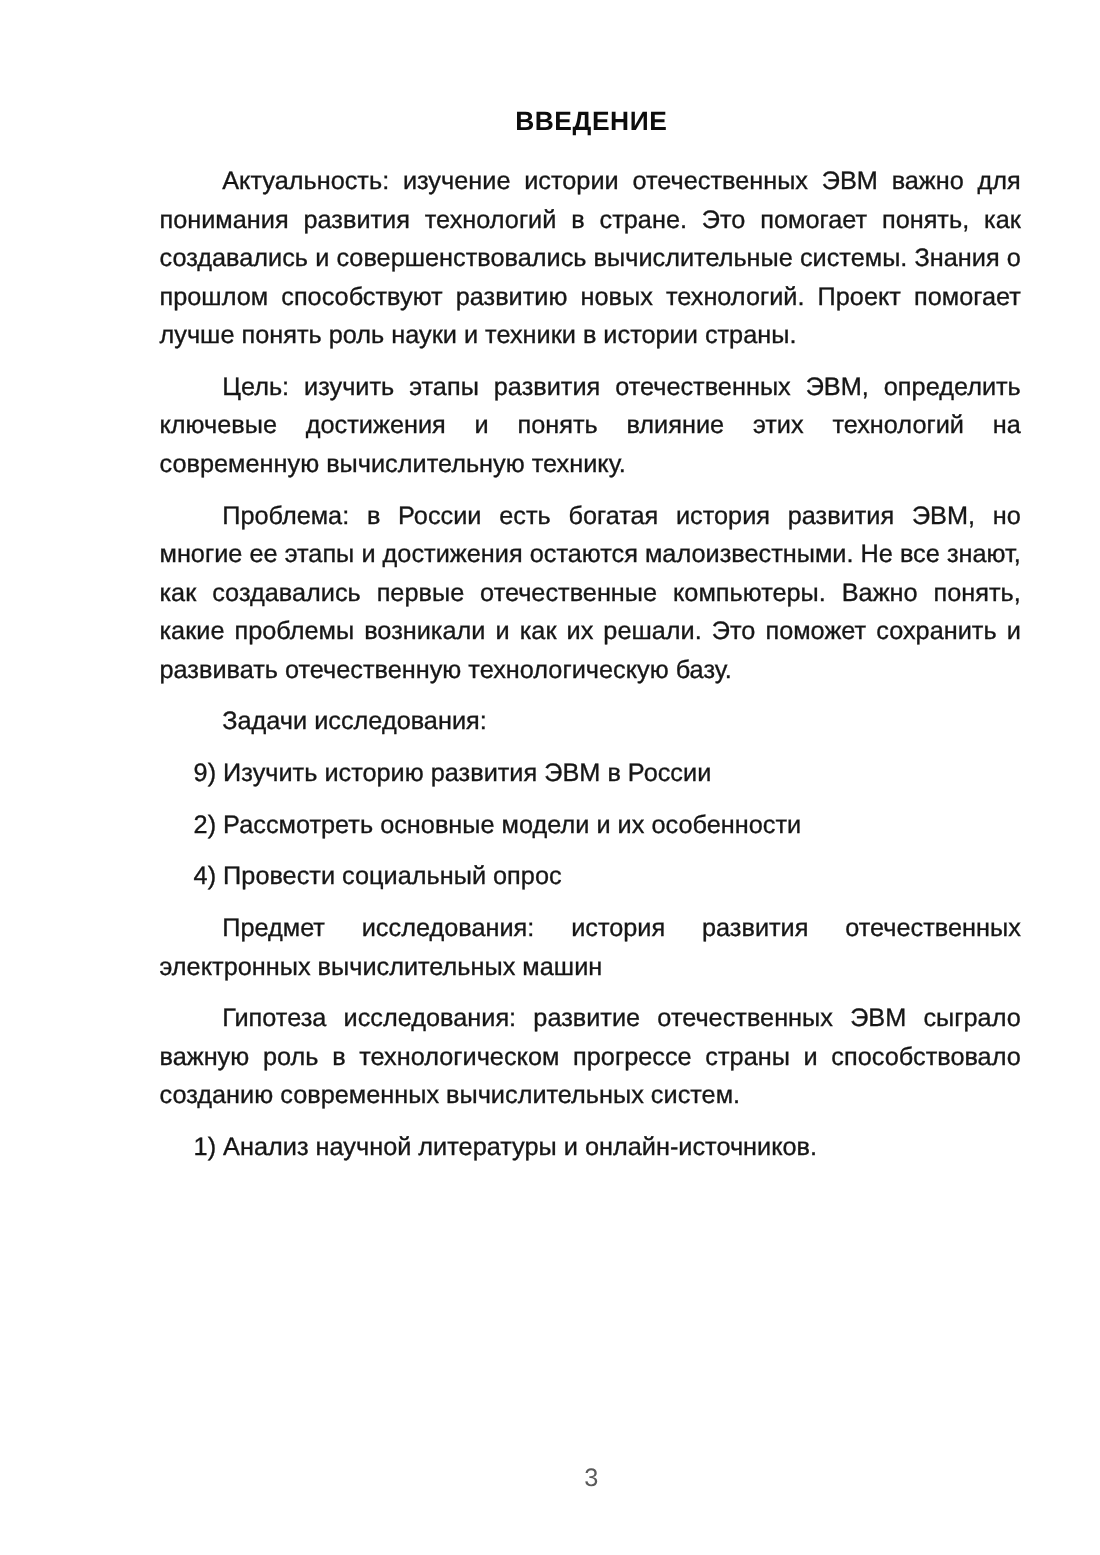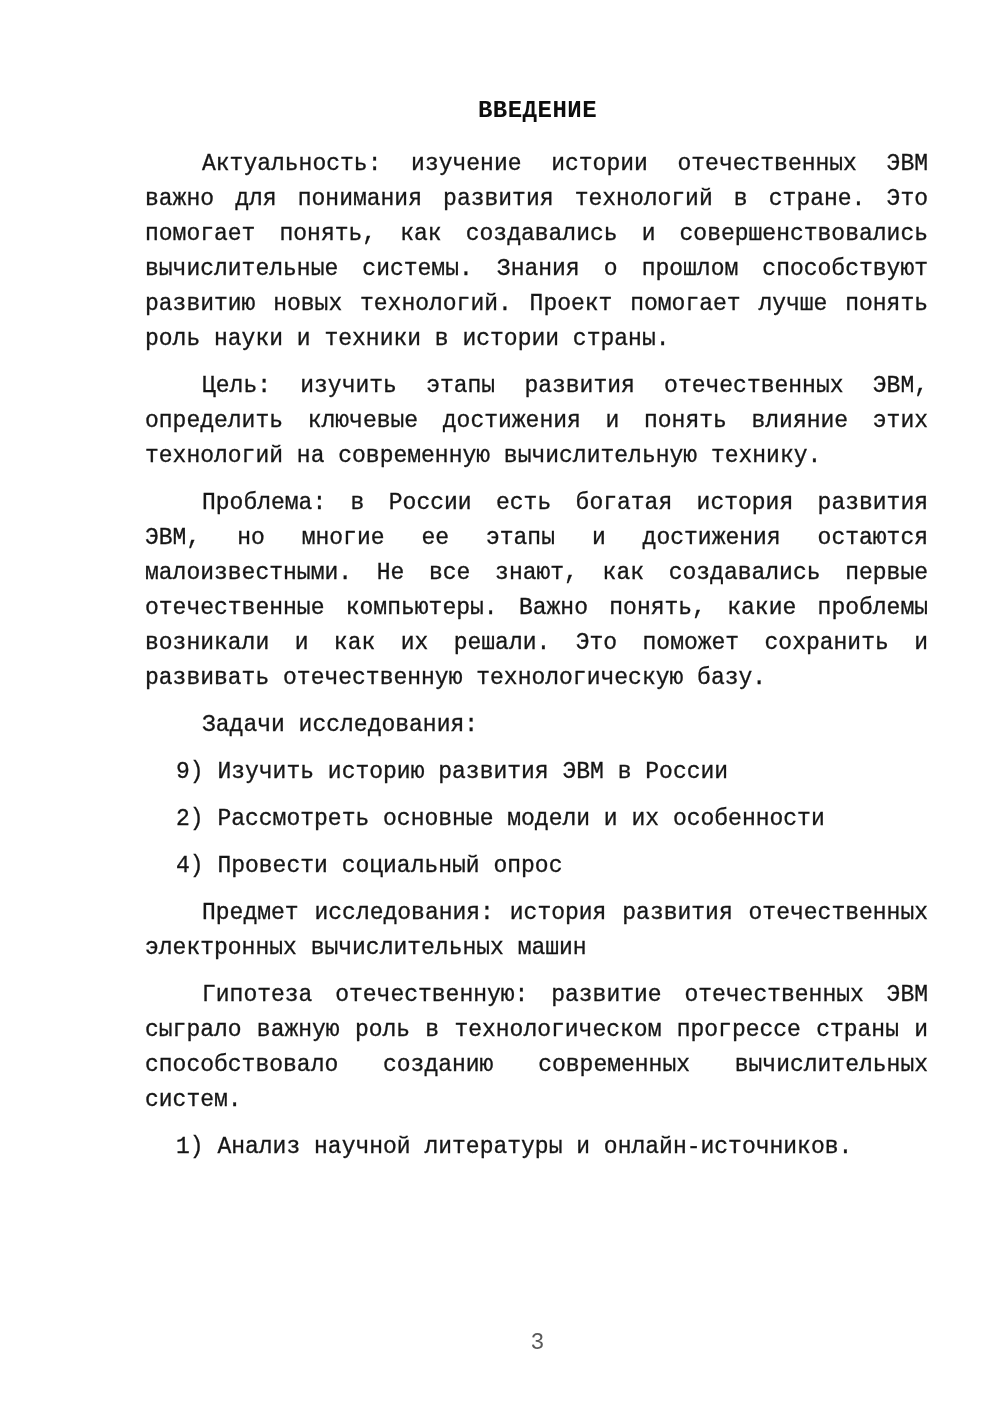--- a/index.html
+++ b/index.html
@@ -8,21 +8,21 @@
     background: #ffffff;
   }
   .page {
     position: relative;
     width: 1000px;
     height: 1414px;
     box-sizing: border-box;
     background: #ffffff;
     padding: 98px 70px 0 145px;
     overflow: hidden;
-    font-family: Liberation Mono, monospace;
+    font-family: Liberation Sans, sans-serif;
     color: #161616;
   }
   .doc-title {
     font-size: 24px;
     line-height: 26px;
     font-weight: 700;
     letter-spacing: 0.5px;
     text-align: center;
     margin: 0 0 23px 0;
     color: #0d0d0d;
@@ -67,20 +67,20 @@
 
   <p class="para indent-list">2) Рассмотреть основные модели и их особенности</p>
 
 
   <p class="para indent-list">4) Провести социальный опрос</p>
 
 
 
   <p class="para indent-body">Предмет исследования: история развития отечественных электронных вычислительных машин</p>
 
-  <p class="para indent-body">Гипотеза отечественную: развитие отечественных ЭВМ сыграло важную роль в технологическом прогрессе страны и способствовало созданию современных вычислительных систем.</p>
+  <p class="para indent-body">Гипотеза исследования: развитие отечественных ЭВМ сыграло важную роль в технологическом прогрессе страны и способствовало созданию современных вычислительных систем.</p>
 
 
   <p class="para indent-list">1) Анализ научной литературы и онлайн-источников.</p>
 
   <div class="page-footer">3</div>
 
 </div>
 
 </body></html>

